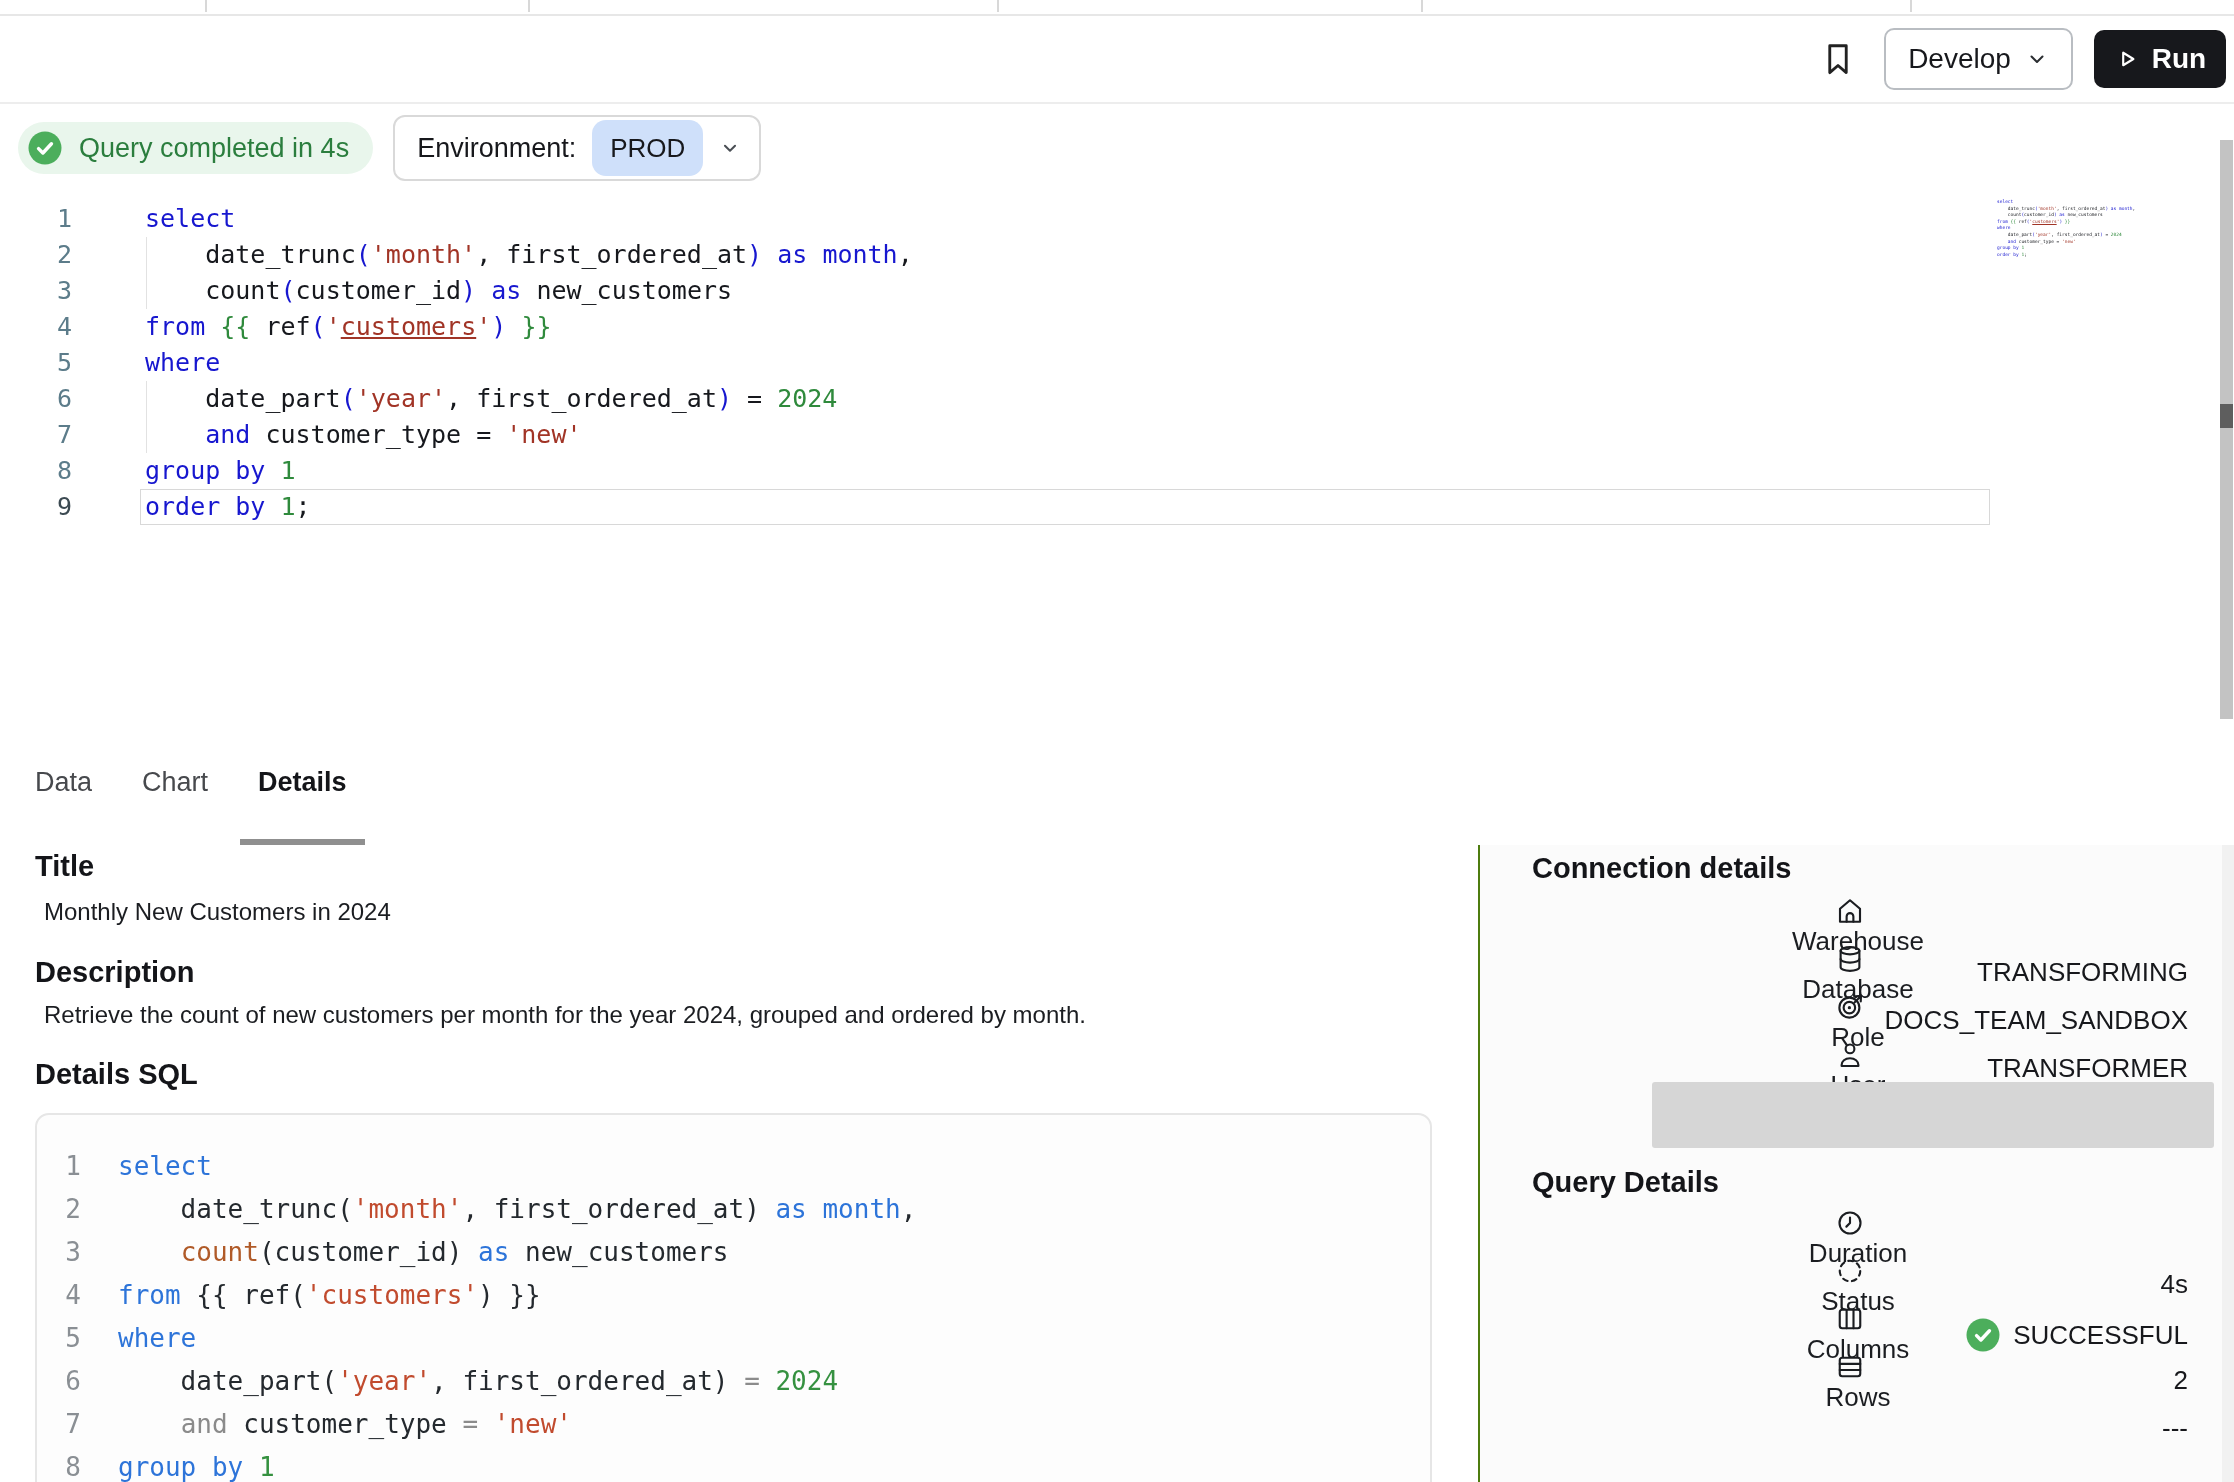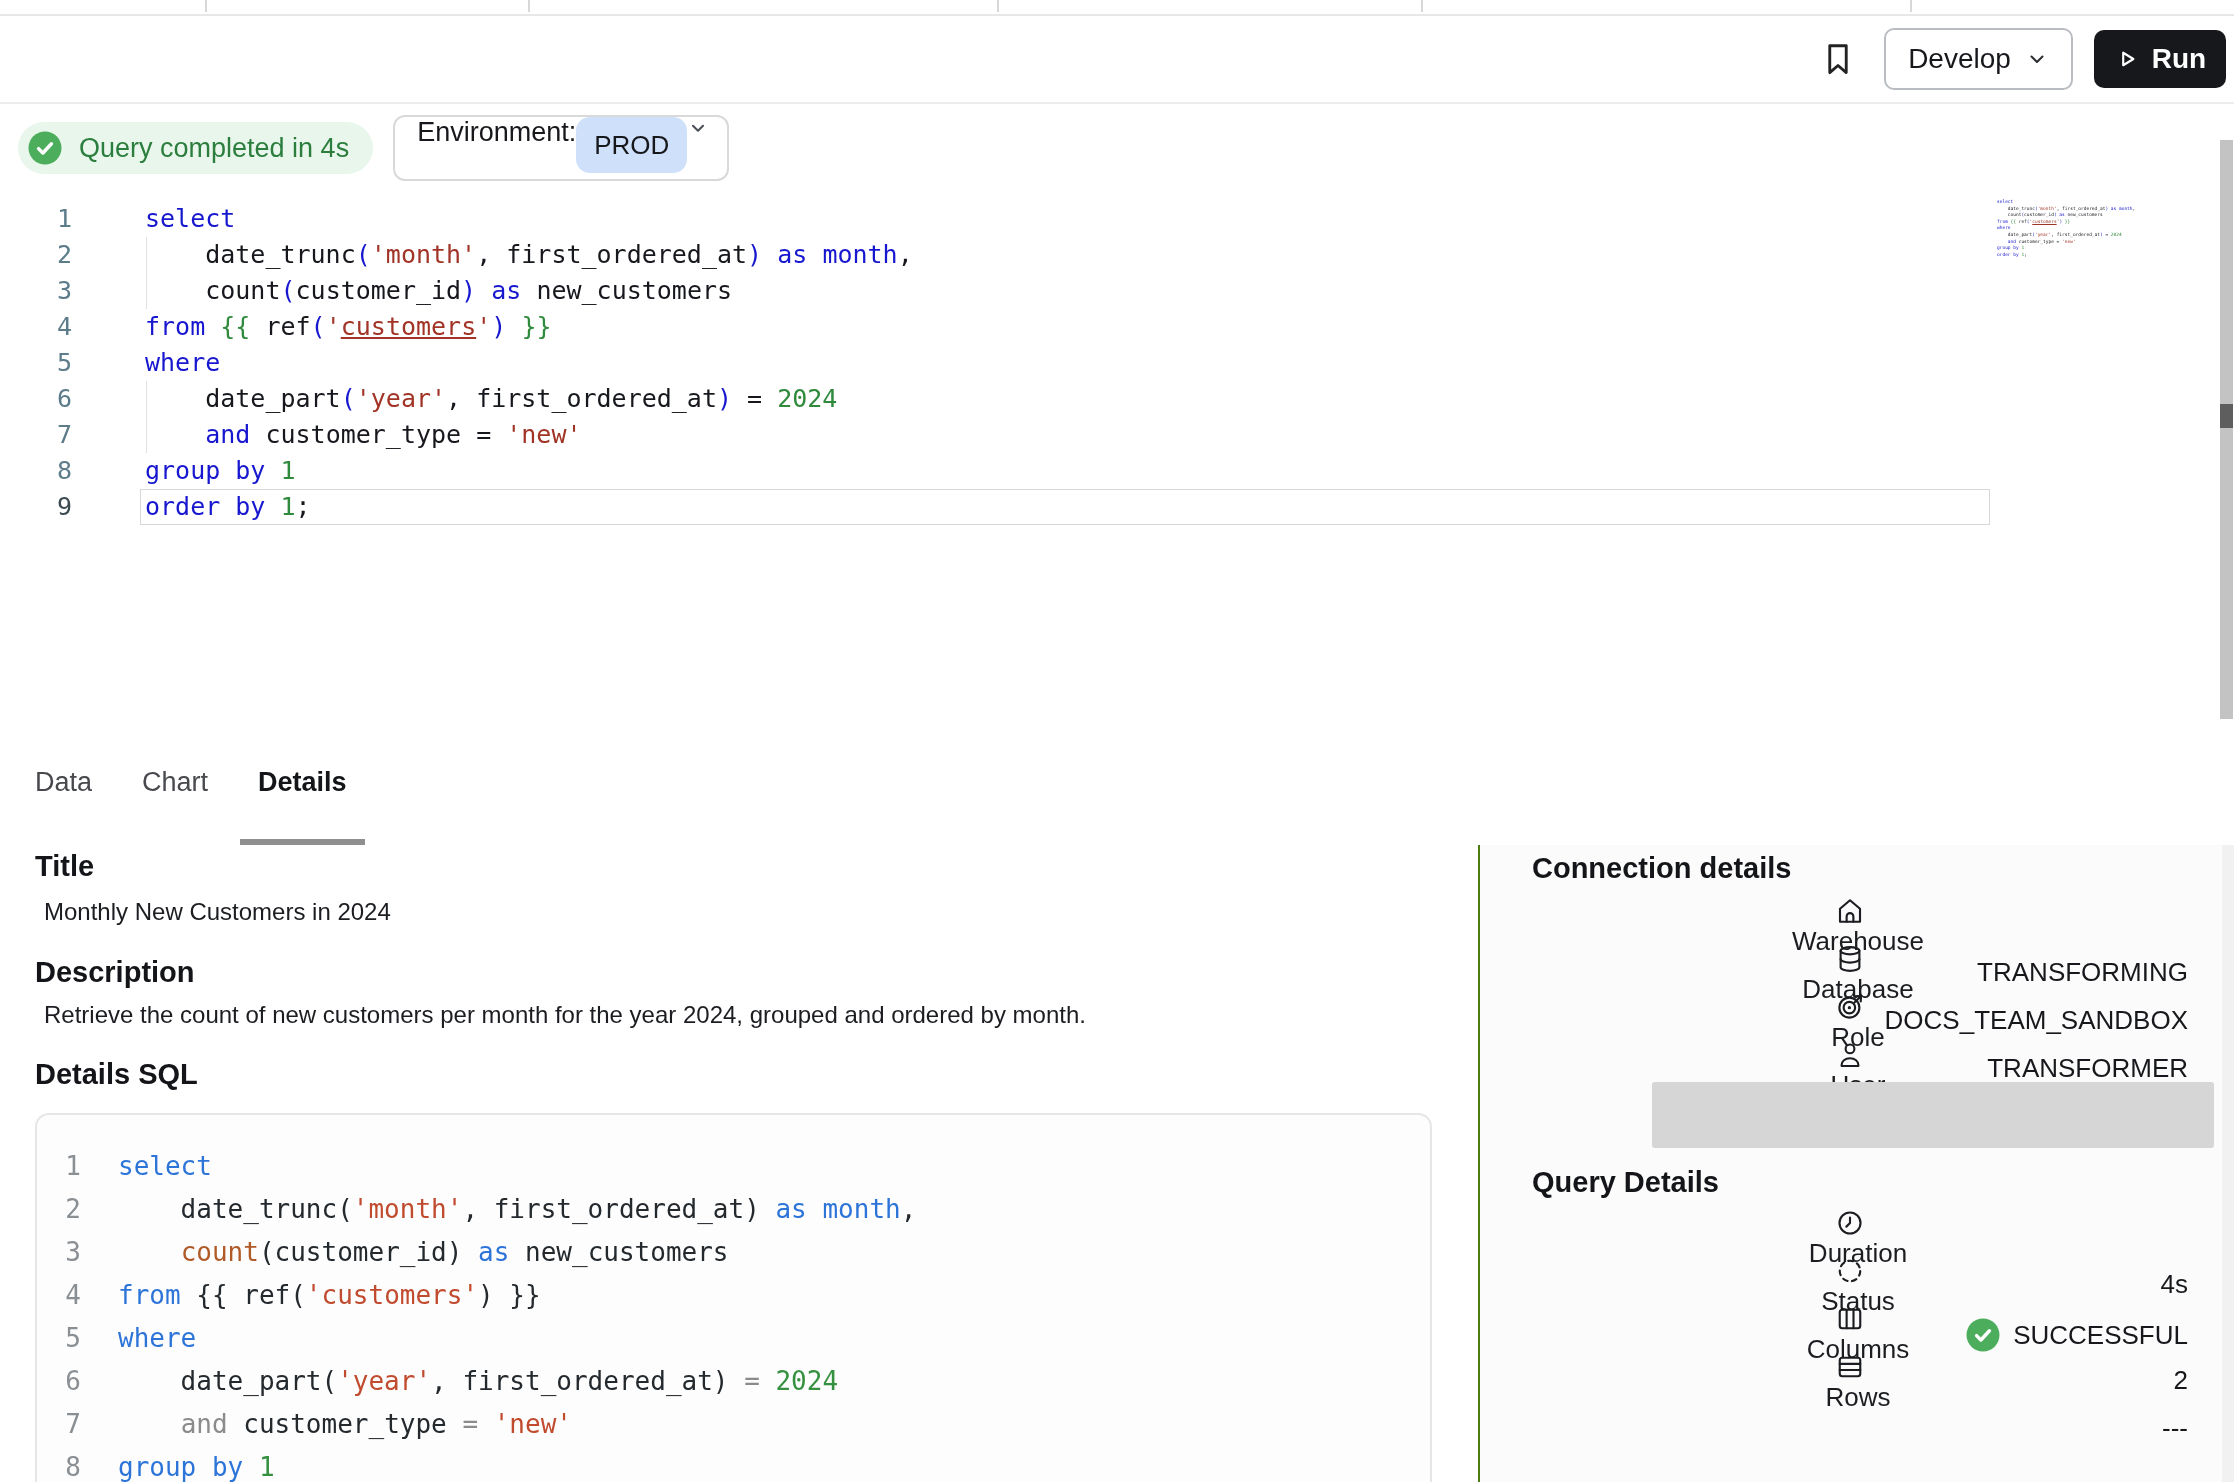--- a/index.html
+++ b/index.html
@@ -15,21 +15,21 @@
           display:flex;align-items:center;justify-content:flex-end;}
   .bookmark{width:40px;height:40px;margin-right:26px;display:flex;align-items:center;justify-content:center;}
   .btn{display:flex;align-items:center;justify-content:center;height:58px;border-radius:10px;font-size:28px;cursor:default;}
   .btn-develop{width:185px;background:#fff;border:2px solid #b9bdc2;color:#17181c;gap:14px;font-weight:400;margin-right:21px;}
   .btn-run{width:132px;background:var(--run-button-bg,#17181c);color:#fff;gap:12px;font-weight:600;margin-right:8px;}
 
   
   .toolbar{position:absolute;top:106px;left:0;right:0;height:84px;display:flex;align-items:center;gap:20px;padding-left:18px;background:#fff;}
   .status-pill{display:flex;align-items:center;gap:16px;height:52px;border-radius:26px;padding:0 24px 0 9px;
                background:var(--status-green-bg,#e9f6ec);color:var(--status-green-text,#2b7e3e);font-size:27px;font-weight:500;}
-  .env-select{display:flex;align-items:flex-start;height:62px;border:2px solid #d9d9d9;border-radius:12px;padding:0 18px 0 22px;background:#fff;}
+  .env-select{display:flex;align-items:center;gap:16px;height:62px;border:2px solid #d9d9d9;border-radius:12px;padding:0 18px 0 22px;background:#fff;}
   .env-label{font-size:27px;color:#17181c;}
   .env-value{display:flex;align-items:center;height:40px;border-radius:14px;padding:8px 18px;background:var(--prod-pill-bg,#cfe0fa);
              font-size:26px;font-weight:500;color:#17181c;}
   .env-chevron{color:#4a4f55;}
 
   
   .editor{position:absolute;top:190px;left:0;right:0;height:529px;background:#fff;}
   .ed-lines{position:absolute;top:11px;left:0;right:0;}
   .ed-row{position:relative;height:36px;line-height:36px;font-family:"DejaVu Sans Mono",monospace;font-size:25px;white-space:pre;}
   .ed-num{display:inline-block;width:72px;text-align:right;color:var(--ed-gutter,#5c7c8a);vertical-align:top;}

